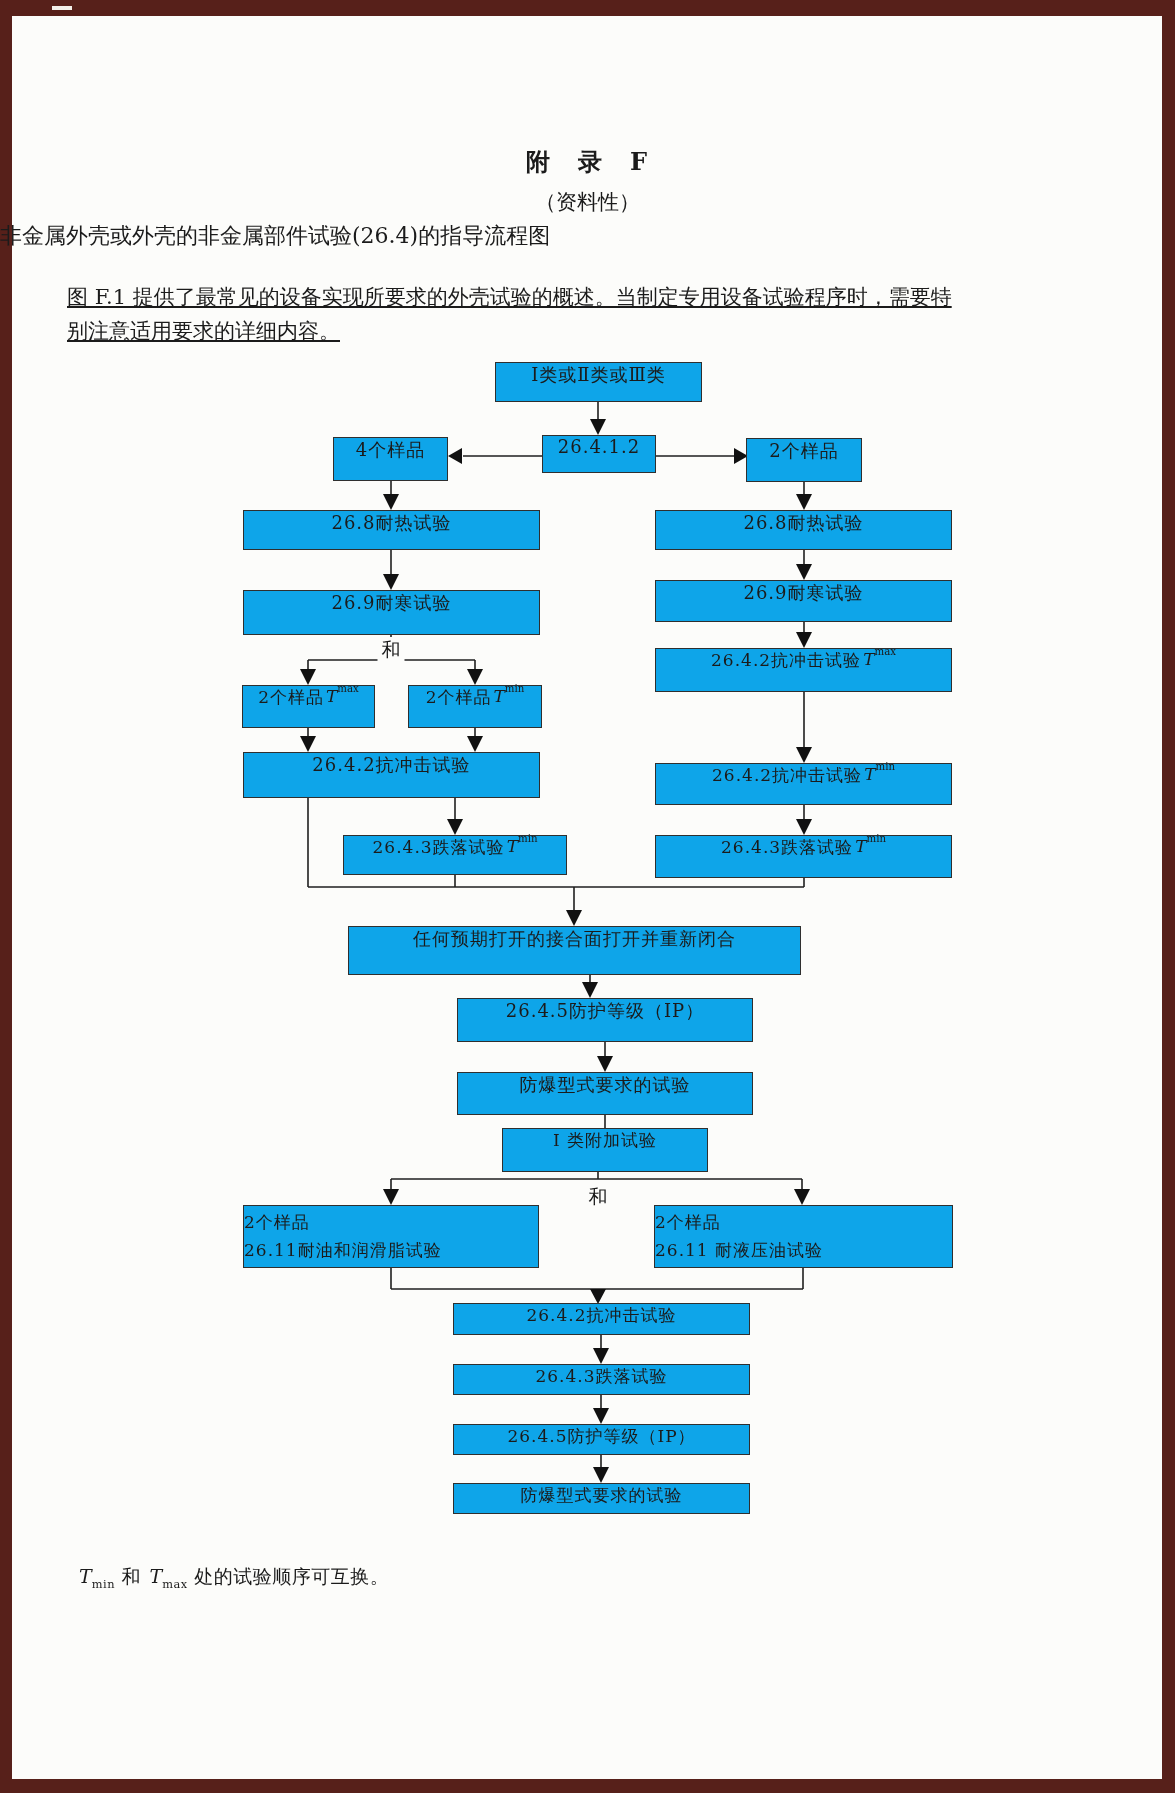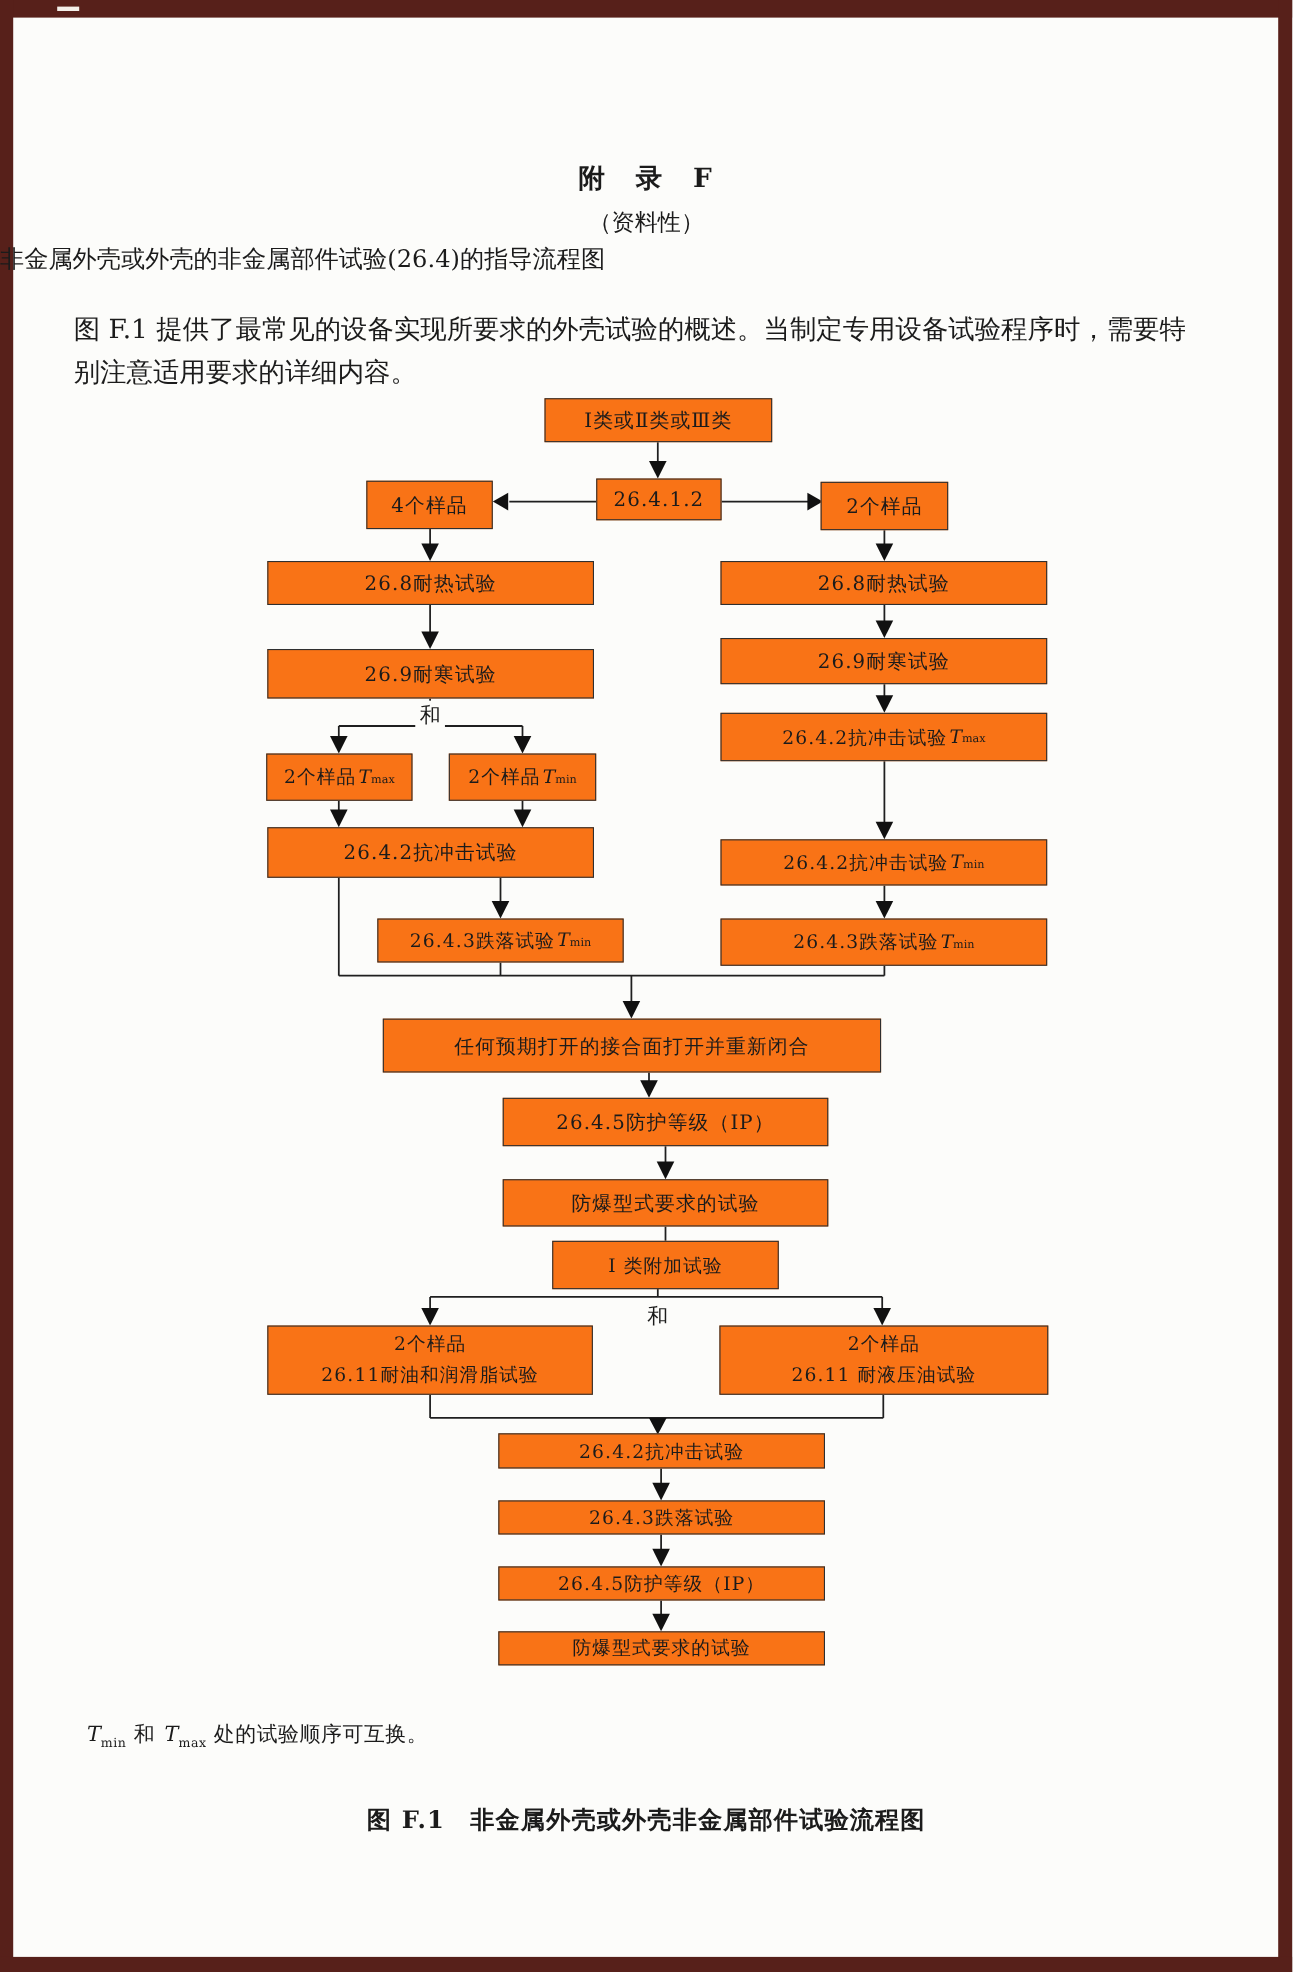--- a/index.html
+++ b/index.html
@@ -11,26 +11,26 @@
   .frame.left{left:0;top:0;width:12px;height:100%;}
   .frame.right{right:0;top:0;width:13px;height:100%;}
   .frame.bottom{left:0;bottom:0;width:100%;height:14px;}
   .artifact{position:absolute;left:52px;top:6px;width:20px;height:4px;background:#f3efe9;}
 
   .doc-title{position:absolute;left:0;top:146px;width:100%;text-align:center;
              font-size:24px;font-weight:bold;letter-spacing:2px;}
   .doc-subtitle{position:absolute;left:0;top:188px;width:100%;text-align:center;font-size:21px;}
   .doc-heading{position:absolute;left:0;top:221px;width:100%;text-align:left;
                font-size:22px;font-weight:normal;}
-  .para{position:absolute;left:25px;top:280px;width:1125px;font-size:24px;line-height:1.62;}
+  .para{position:absolute;left:25px;top:280px;width:1125px;font-size:21px;line-height:1.62;text-decoration:underline;}
   .para .indent{display:block;text-indent:42px;}
   .para .l2{display:block;margin-left:42px;}
 
-  .node{position:absolute;background:#f97316;border:1.6px solid #2f2f2f;
-        display:flex;align-items:center;justify-content:center;
+  .node{position:absolute;background:#0ea5e9;border:1.6px solid #2f2f2f;
+        display:flex;justify-content:center;
         font-size:18px;letter-spacing:1px;box-sizing:border-box;white-space:nowrap;}
   .node.sm{font-size:17px;}
   .node sub{font-size:0.60em;line-height:0;transform:translateY(3px);letter-spacing:0;}
   .tvar{font-style:italic;margin-left:2px;letter-spacing:0;}
   .node.two{flex-direction:column;line-height:1.6;}
   .and-label{position:absolute;transform:translateX(-50%);background:#fcfcfa;
              padding:0 4px;font-size:19px;z-index:3;}
   .connectors{position:absolute;left:0;top:0;z-index:1;}
   .node{z-index:2;}
 
@@ -236,15 +236,14 @@
   </div>
 
   <div class="node sm" style="left:453px;top:1483px;width:297px;height:31px">
     <span>防爆型式要求的试验</span>
   </div>
 
   <div class="footnote">
     <span class="tvar">T</span><sub>min</sub><span> 和 </span><span class="tvar">T</span><sub>max</sub><span> 处的试验顺序可互换。</span>
   </div>
 
-  <div class="figure-caption">图 F.1　非金属外壳或外壳非金属部件试验流程图</div>
 
 </div>
 
 </body></html>

